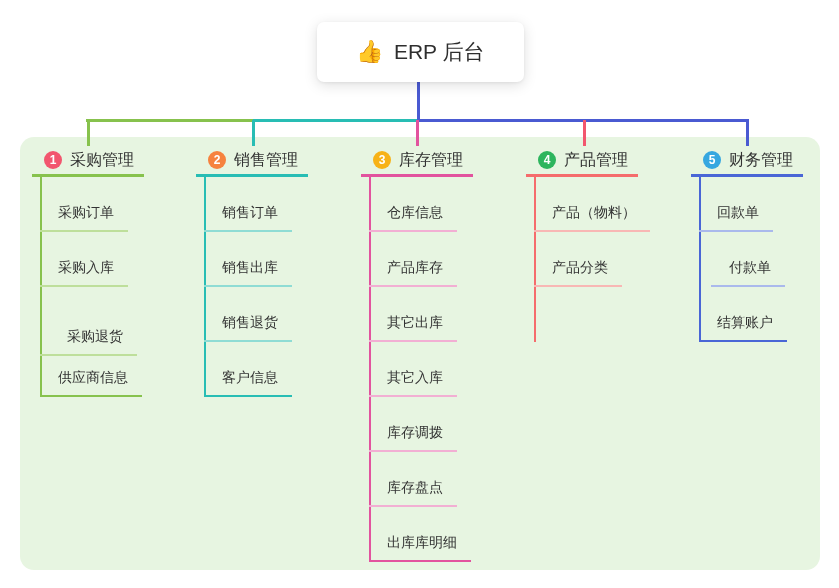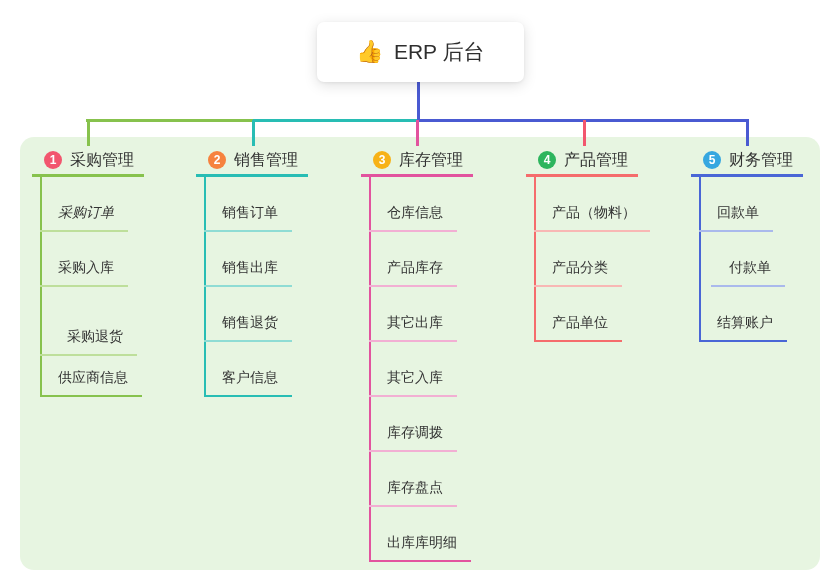--- a/index.html
+++ b/index.html
@@ -50,21 +50,21 @@
 <div class="cline" style="left: 417px; top: 82px; width: 3px; height: 40px; background: rgb(74, 90, 210);"></div>
     <div class="cline" style="left: 86px; top: 119px; width: 167px; height: 3px; background: rgb(135, 194, 77);"></div>
     <div class="cline" style="left: 253px; top: 119px; width: 166px; height: 3px; background: rgb(40, 189, 180);"></div>
     <div class="cline" style="left: 417px; top: 119px; width: 332px; height: 3px; background: rgb(74, 90, 210);"></div>
     <div class="cline" style="left: 87px; top: 120px; width: 3px; height: 26px; background: rgb(135, 194, 77);"></div>
     <div class="branch-head" style="left: 32px; top: 146px; border-bottom-color: rgb(135, 194, 77);">
       <span class="badge" style="background: rgb(242, 86, 110);">1</span>
       <span>采购管理</span>
     </div>
     <div class="cline" style="left: 40px; top: 177px; width: 2px; height: 220px; background: rgb(135, 194, 77);"></div>
-    <div class="child-node" style="left: 40px; top: 202px; border-bottom-color: rgb(190, 223, 155); font-style: italic;">采购订单</div>
+    <div class="child-node" style="left: 40px; top: 202px; border-bottom-color: rgb(190, 223, 155);">采购订单</div>
     <div class="child-node" style="left: 40px; top: 257px; border-bottom-color: rgb(190, 223, 155);">采购入库</div>
     <div class="child-node" style="left: 40px; top: 326px; border-bottom-color: rgb(190, 223, 155); padding-left: 27px;">采购退货</div>
     <div class="child-node" style="left: 40px; top: 367px; border-bottom-color: rgb(135, 194, 77);">供应商信息</div>
     <div class="cline" style="left: 252px; top: 120px; width: 3px; height: 26px; background: rgb(40, 189, 180);"></div>
     <div class="branch-head" style="left: 196px; top: 146px; border-bottom-color: rgb(40, 189, 180);">
       <span class="badge" style="background: rgb(246, 130, 62);">2</span>
       <span>销售管理</span>
     </div>
     <div class="cline" style="left: 204px; top: 177px; width: 2px; height: 220px; background: rgb(40, 189, 180);"></div>
     <div class="child-node" style="left: 204px; top: 202px; border-bottom-color: rgb(143, 220, 212);">销售订单</div>
@@ -85,21 +85,20 @@
     <div class="child-node" style="left: 369px; top: 477px; border-bottom-color: rgb(242, 175, 211);">库存盘点</div>
     <div class="child-node" style="left: 369px; top: 532px; border-bottom-color: rgb(226, 83, 158);">出库库明细</div>
     <div class="cline" style="left: 583px; top: 120px; width: 3px; height: 26px; background: rgb(242, 86, 110);"></div>
     <div class="branch-head" style="left: 526px; top: 146px; border-bottom-color: rgb(245, 108, 108);">
       <span class="badge" style="background: rgb(45, 181, 93);">4</span>
       <span>产品管理</span>
     </div>
     <div class="cline" style="left: 534px; top: 177px; width: 2px; height: 165px; background: rgb(245, 108, 108);"></div>
     <div class="child-node" style="left: 534px; top: 202px; border-bottom-color: rgb(248, 183, 180);">产品（物料）</div>
     <div class="child-node" style="left: 534px; top: 257px; border-bottom-color: rgb(248, 183, 180);">产品分类</div>
-    <div class="child-node" style="left: 534px; top: 312px; border-bottom-color: rgb(245, 108, 108);">产品单位</div>
     <div class="cline" style="left: 746px; top: 120px; width: 3px; height: 26px; background: rgb(74, 90, 210);"></div>
     <div class="branch-head" style="left: 691px; top: 146px; border-bottom-color: rgb(74, 102, 214);">
       <span class="badge" style="background: rgb(54, 167, 224);">5</span>
       <span>财务管理</span>
     </div>
     <div class="cline" style="left: 699px; top: 177px; width: 2px; height: 165px; background: rgb(74, 102, 214);"></div>
     <div class="child-node" style="left: 699px; top: 202px; border-bottom-color: rgb(170, 185, 236);">回款单</div>
     <div class="child-node" style="left: 699px; top: 257px; border-bottom-color: rgb(170, 185, 236); margin-left: 12px;">付款单</div>
     <div class="child-node" style="left: 699px; top: 312px; border-bottom-color: rgb(74, 102, 214);">结算账户</div>
   </div>

